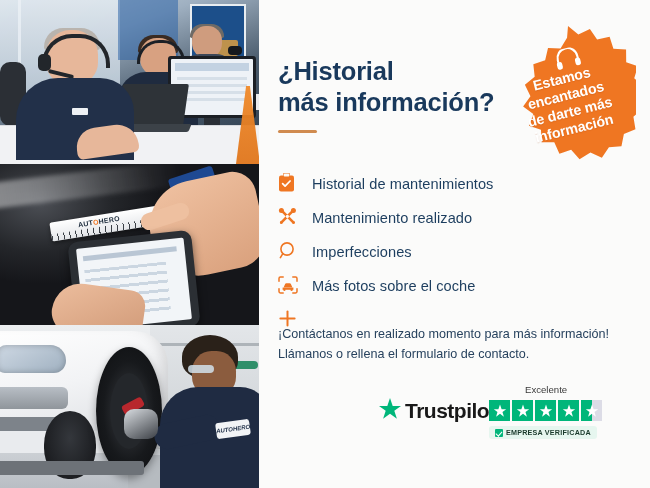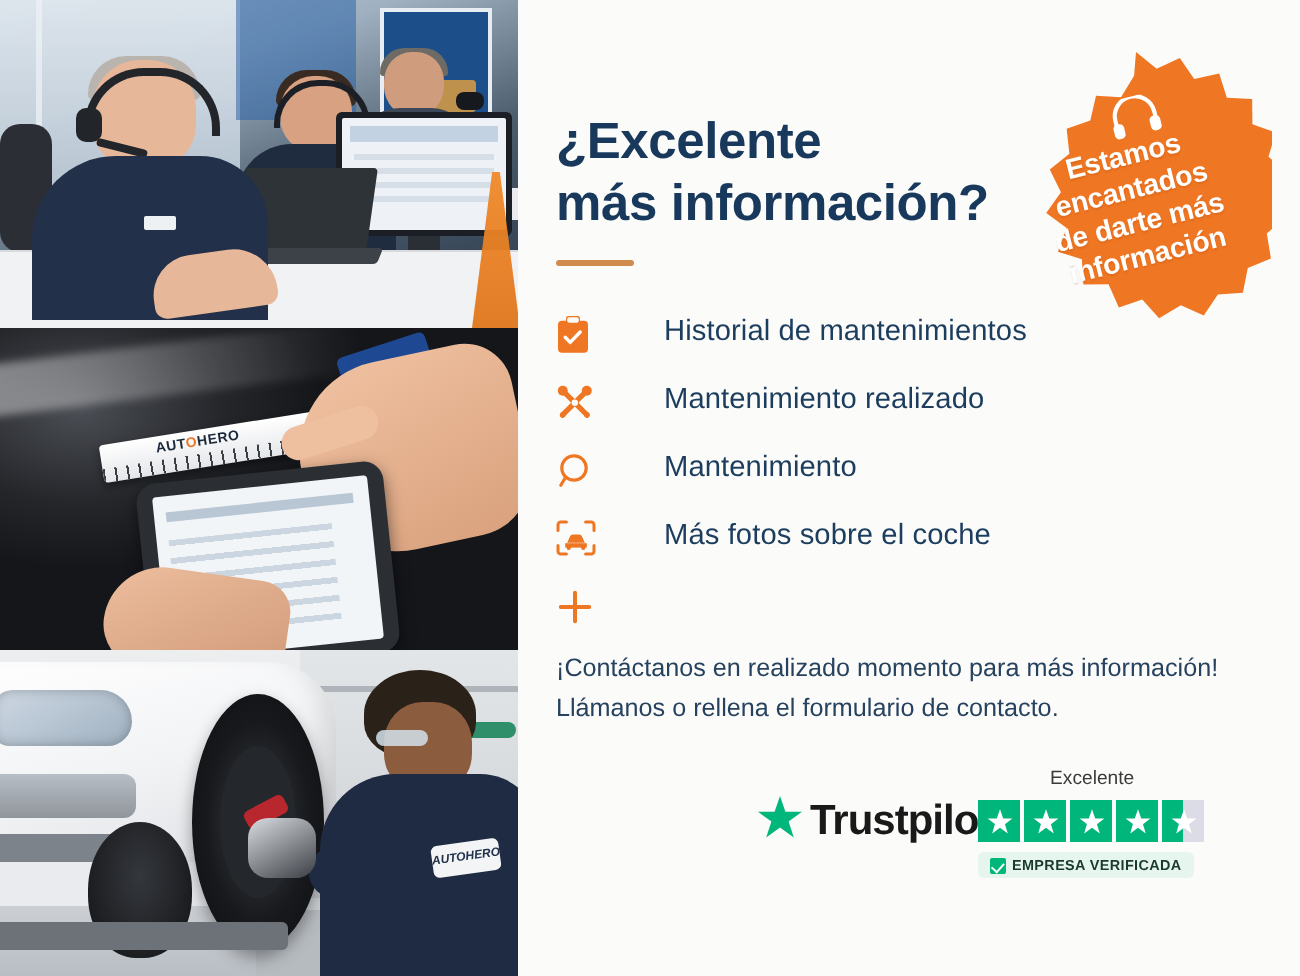--- a/index.html
+++ b/index.html
@@ -118,21 +118,21 @@
   .badge{position:absolute;left:241px;top:26px;width:136px;height:136px;}
   .badge .burst{position:absolute;inset:0;background:#ef7622;
     clip-path:polygon(50% 0%,57.6% 6.2%,66.1% 2.2%,71.4% 9.9%,80.6% 7.9%,83.4% 16.8%,92.7% 17.3%,92.8% 26.6%,101.4% 29.6%,98.7% 38.5%,105.7% 44.6%,100.6% 52.4%,105.1% 60.6%,98.1% 66.7%,99.6% 75.9%,91.1% 79.4%,89.3% 88.5%,80.1% 89.2%,74.9% 96.9%,66.5% 93.1%,58.5% 97.9%,52.3% 91.0%,43.7% 93.9%,39.9% 85.4%,30.7% 85.5%,30.1% 76.2%,21.3% 73.4%,24.5% 64.7%,17.0% 59.2%,22.4% 51.6%,18.3% 43.2%,25.5% 37.4%,24.5% 28.2%,33.2% 25.2%,35.3% 16.1%,44.5% 16.6%,49.3% 8.7%)}
   .badge .hs{position:absolute;left:50%;top:22px;transform:translateX(-50%) rotate(-14deg);}
   .badge .btext{position:absolute;left:50%;top:44px;transform:translateX(-50%) rotate(-14deg);
     width:112px;text-align:center;color:#ffffff;font-weight:700;font-size:14.2px;line-height:1.2;letter-spacing:-.1px;
     text-shadow:0 1px 1px rgba(150,60,10,.18);}
 
   
   .features{position:absolute;left:19px;top:158px;width:330px;}
-  .frow{display:flex;align-items:flex-start;height:34px;margin-bottom:0;gap:20px;}
+  .frow{display:flex;align-items:flex-end;height:34px;margin-bottom:0;}
   .ficon{width:34px;flex:0 0 34px;display:flex;align-items:center;justify-content:flex-start;}
   .flabel{font-size:14.6px;color:#1c3d5e;letter-spacing:.05px;}
 
   
   .contact{position:absolute;left:19px;top:325px;width:352px;font-size:12.6px;line-height:1.55;color:#27425e;}
   .contact div{white-space:nowrap;}
 
   
   .tp{position:absolute;left:120px;top:386px;width:250px;height:62px;}
   .tp .mark{position:absolute;left:0;top:12px;display:flex;align-items:center;gap:4px;}
@@ -239,21 +239,21 @@
           </div>
       </div>
       <div class="tool"></div>
       <div class="glove"></div>
     </div>
   </div>
 
   <div class="panel">
 
     <div class="headline">
-      <div>¿Excelente</div>
+      <div>¿Historial</div>
       <div>más información?</div>
     </div>
     <div class="rule"></div>
 
     <div class="badge">
       <div class="burst"></div>
       <div class="hs">
         <svg width="26" height="20" viewBox="0 0 26 20" fill="none">
           <path d="M3 14V10a10 10 0 0 1 20 0v4" stroke="#ffffff" stroke-width="2.1" stroke-linecap="round"></path>
           <rect x="1" y="12" width="5.4" height="7.5" rx="2.2" fill="#ffffff"></rect>
@@ -299,21 +299,21 @@
         <span class="flabel">Mantenimiento realizado</span>
       </div>
 
       <div class="frow">
         <span class="ficon">
           <svg width="19" height="19" viewBox="0 0 19 19" fill="none">
             <circle cx="9" cy="8" r="6.1" stroke="#ef7622" stroke-width="1.6"></circle>
             <path d="M4.8 12.6 L2.4 16.6" stroke="#ef7622" stroke-width="1.6" stroke-linecap="round"></path>
           </svg>
         </span>
-        <span class="flabel">Mantenimiento</span>
+        <span class="flabel">Imperfecciones</span>
       </div>
 
       <div class="frow">
         <span class="ficon">
           <svg width="20" height="18" viewBox="0 0 20 18" fill="none">
             <g stroke="#ef7622" stroke-width="1.5" stroke-linecap="round">
               <path d="M1 5.2V2.4A1.4 1.4 0 0 1 2.4 1h2.8"></path>
               <path d="M14.8 1h2.8A1.4 1.4 0 0 1 19 2.4v2.8"></path>
               <path d="M19 12.8v2.8a1.4 1.4 0 0 1-1.4 1.4h-2.8"></path>
               <path d="M5.2 17H2.4A1.4 1.4 0 0 1 1 15.6v-2.8"></path>

